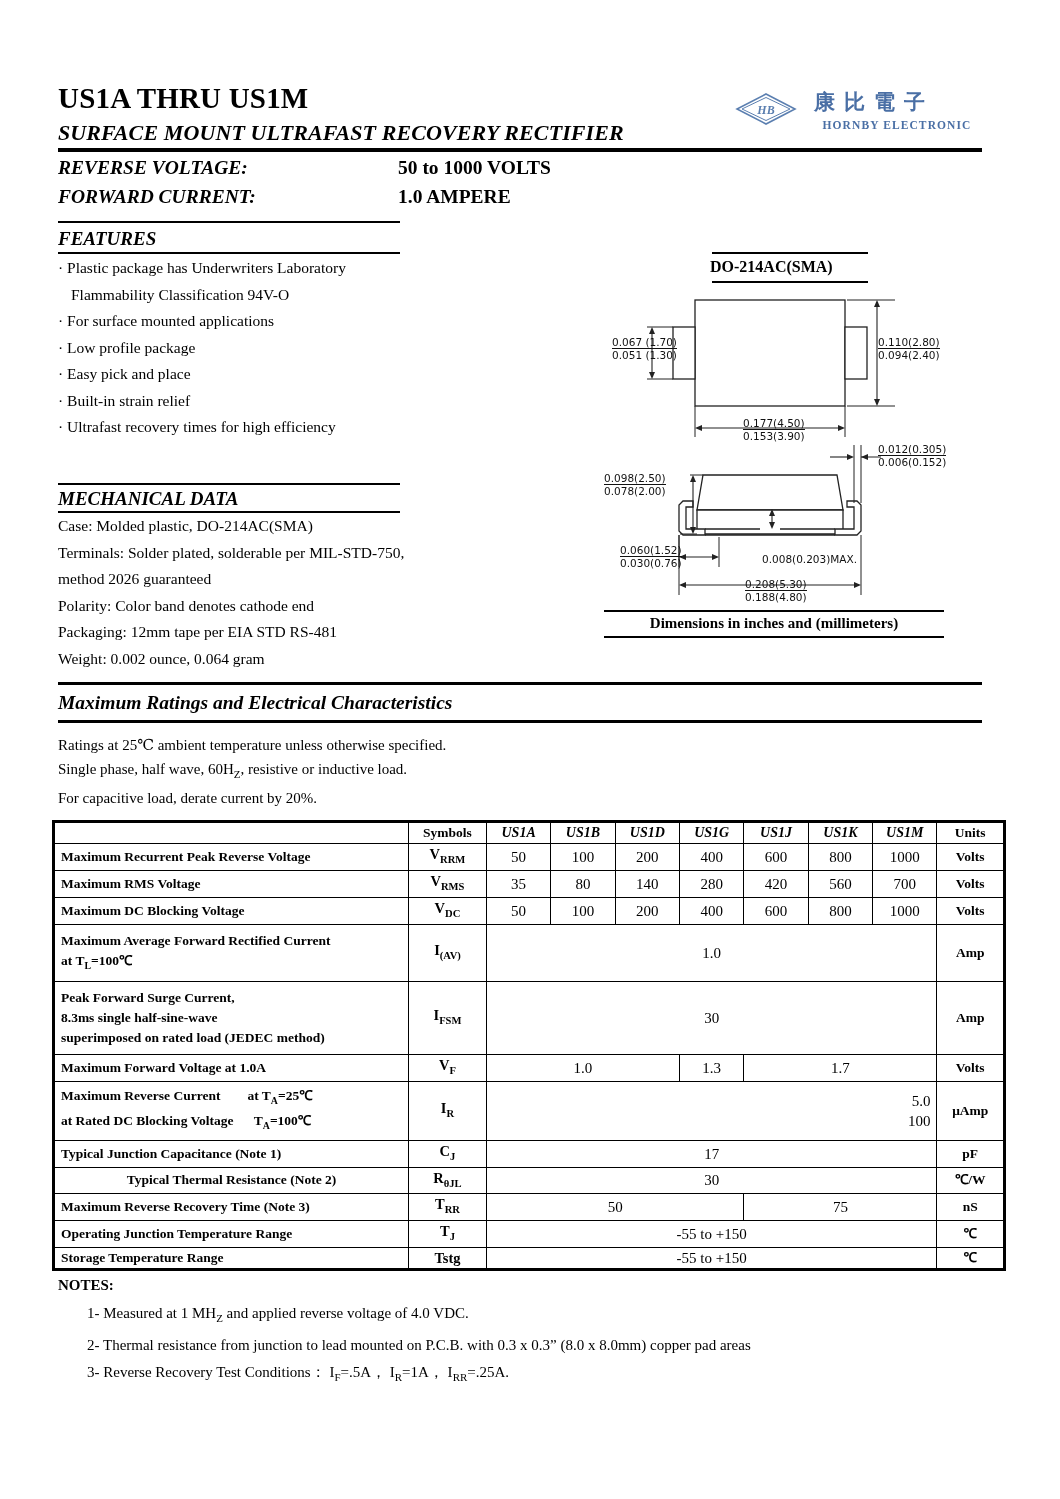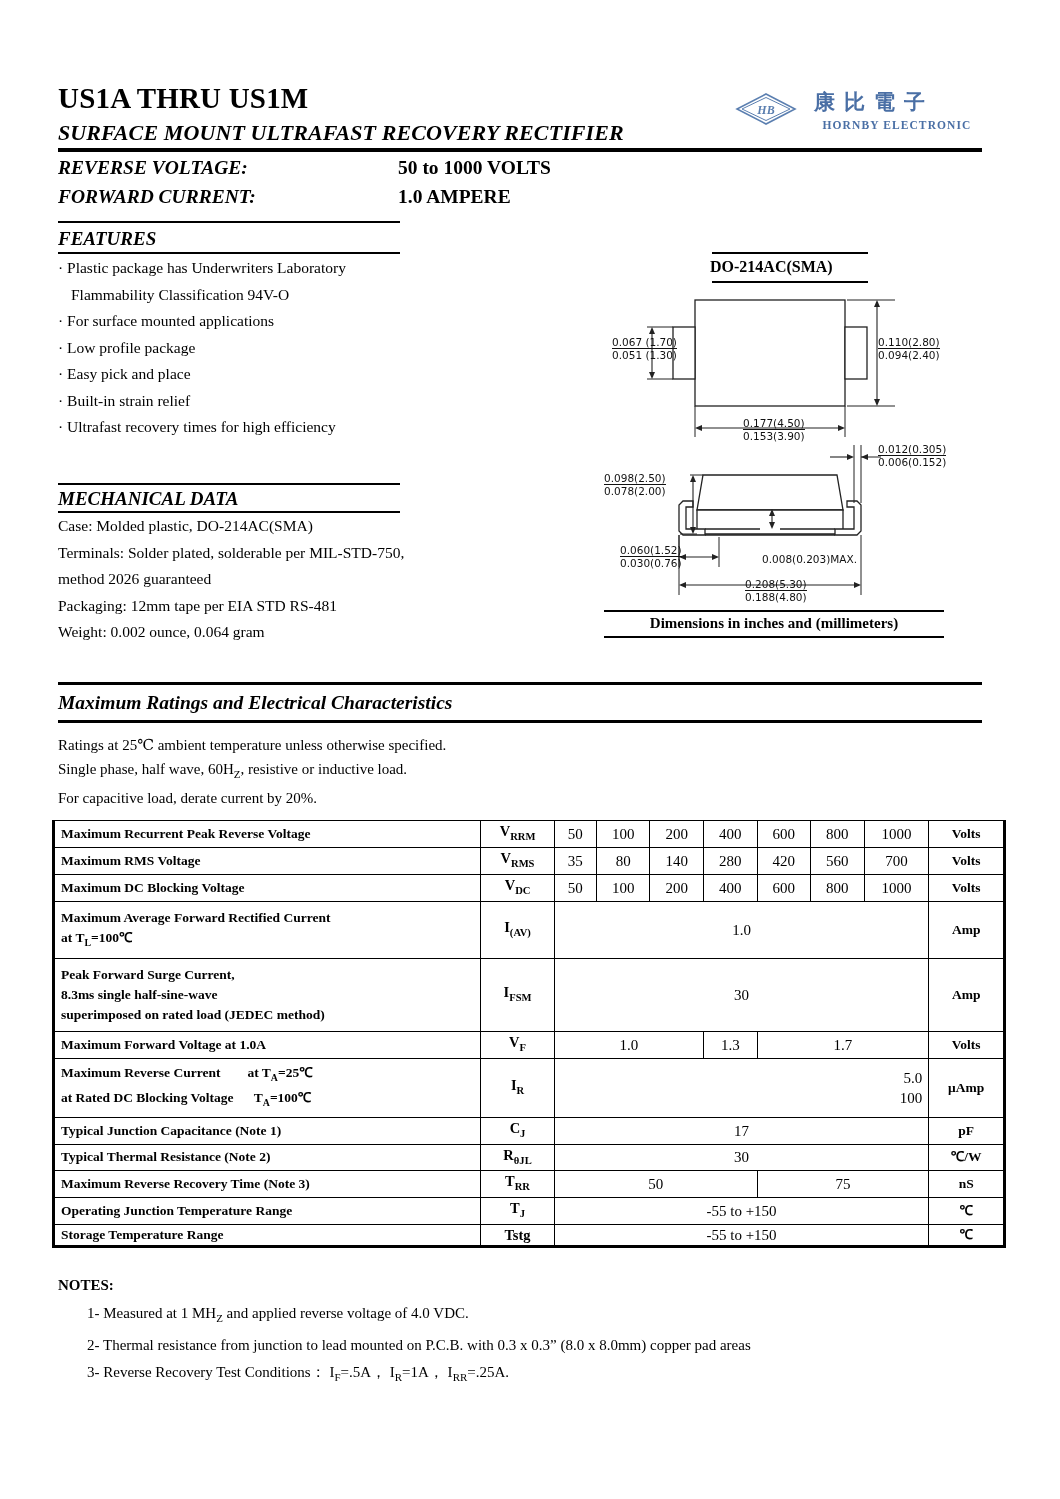--- a/index.html
+++ b/index.html
@@ -149,20 +149,21 @@
   </div>
 
   <div class="rule-thin" style="left:58px; top:483px; width:342px; height:2px;"></div>
   <div class="sec-head" style="top:488px;">MECHANICAL DATA</div>
   <div class="rule-thin" style="left:58px; top:511px; width:342px;"></div>
 
   <div class="mech-list">
     <div class="mech-item">Case: Molded plastic, DO-214AC(SMA)</div>
     <div class="mech-item">Terminals: Solder plated, solderable per MIL-STD-750,</div>
     <div class="mech-item">method 2026 guaranteed</div>
+    <div class="mech-item">Polarity: Color band denotes cathode end</div>
     <div class="mech-item">Packaging: 12mm tape per EIA STD RS-481</div>
     <div class="mech-item">Weight: 0.002 ounce, 0.064 gram</div>
   </div>
 
   <div class="rule-thin" style="left:712px; top:252px; width:156px;"></div>
   <div class="pkg-title">DO-214AC(SMA)</div>
   <div class="rule-thin" style="left:712px; top:281px; width:156px;"></div>
 
   <svg style="position:absolute; left:585px; top:285px;" width="400" height="325" viewBox="0 0 400 325">
     <g stroke="#222" fill="none" stroke-width="1.3">
@@ -272,20 +273,32 @@
 
   <div class="rt-notes">
     <div>Ratings at 25℃ ambient temperature unless otherwise specified.</div>
     <div>Single phase, half wave, 60H<sub>Z</sub>, resistive or inductive load.</div>
     <div>For capacitive load, derate current by 20%.</div>
   </div>
 
   <table class="specs">
 
     <tbody>
+        <tr>
+      <td class="desc" style="width:342px; border-left:3px solid #000; border-top:3px solid #000;">&nbsp;</td>
+      <td style="width:75px; border-top:3px solid #000;">Symbols</td>
+      <td class="hdr-part" style="width:62px; border-top:3px solid #000;">US1A</td>
+      <td class="hdr-part" style="width:62px; border-top:3px solid #000;">US1B</td>
+      <td class="hdr-part" style="width:62px; border-top:3px solid #000;">US1D</td>
+      <td class="hdr-part" style="width:62px; border-top:3px solid #000;">US1G</td>
+      <td class="hdr-part" style="width:62px; border-top:3px solid #000;">US1J</td>
+      <td class="hdr-part" style="width:62px; border-top:3px solid #000;">US1K</td>
+      <td class="hdr-part" style="width:62px; border-top:3px solid #000;">US1M</td>
+      <td style="width:65px; border-top:3px solid #000; border-right:3px solid #000;">Units</td>
+    </tr>
 
     <tr>
       <td class="desc" style="border-left:3px solid #000;">Maximum Recurrent Peak Reverse Voltage</td>
       <td class="sym">V<sub>RRM</sub></td>
       <td class="val">50</td>
       <td class="val">100</td>
       <td class="val">200</td>
       <td class="val">400</td>
       <td class="val">600</td>
       <td class="val">800</td>
@@ -363,21 +376,21 @@
     </tr>
 
     <tr>
       <td class="desc" style="border-left:3px solid #000;">Typical Junction Capacitance (Note 1)</td>
       <td class="sym">C<sub>J</sub></td>
       <td class="val" colspan="7">17</td>
       <td style="border-right:3px solid #000;">pF</td>
     </tr>
 
     <tr>
-      <td class="desc" style="border-left:3px solid #000;">Typical Thermal Resistance (Note 2)</td>
+      <td class="desc" style="border-left:3px solid #000;text-align:center;">Typical Thermal Resistance (Note 2)</td>
       <td class="sym">R<sub>θJL</sub></td>
       <td class="val" colspan="7">30</td>
       <td style="border-right:3px solid #000;">℃/W</td>
     </tr>
 
     <tr>
       <td class="desc" style="border-left:3px solid #000;">Maximum Reverse Recovery Time (Note 3)</td>
       <td class="sym">T<sub>RR</sub></td>
       <td class="val" colspan="4">50</td>
       <td class="val" colspan="3">75</td>

